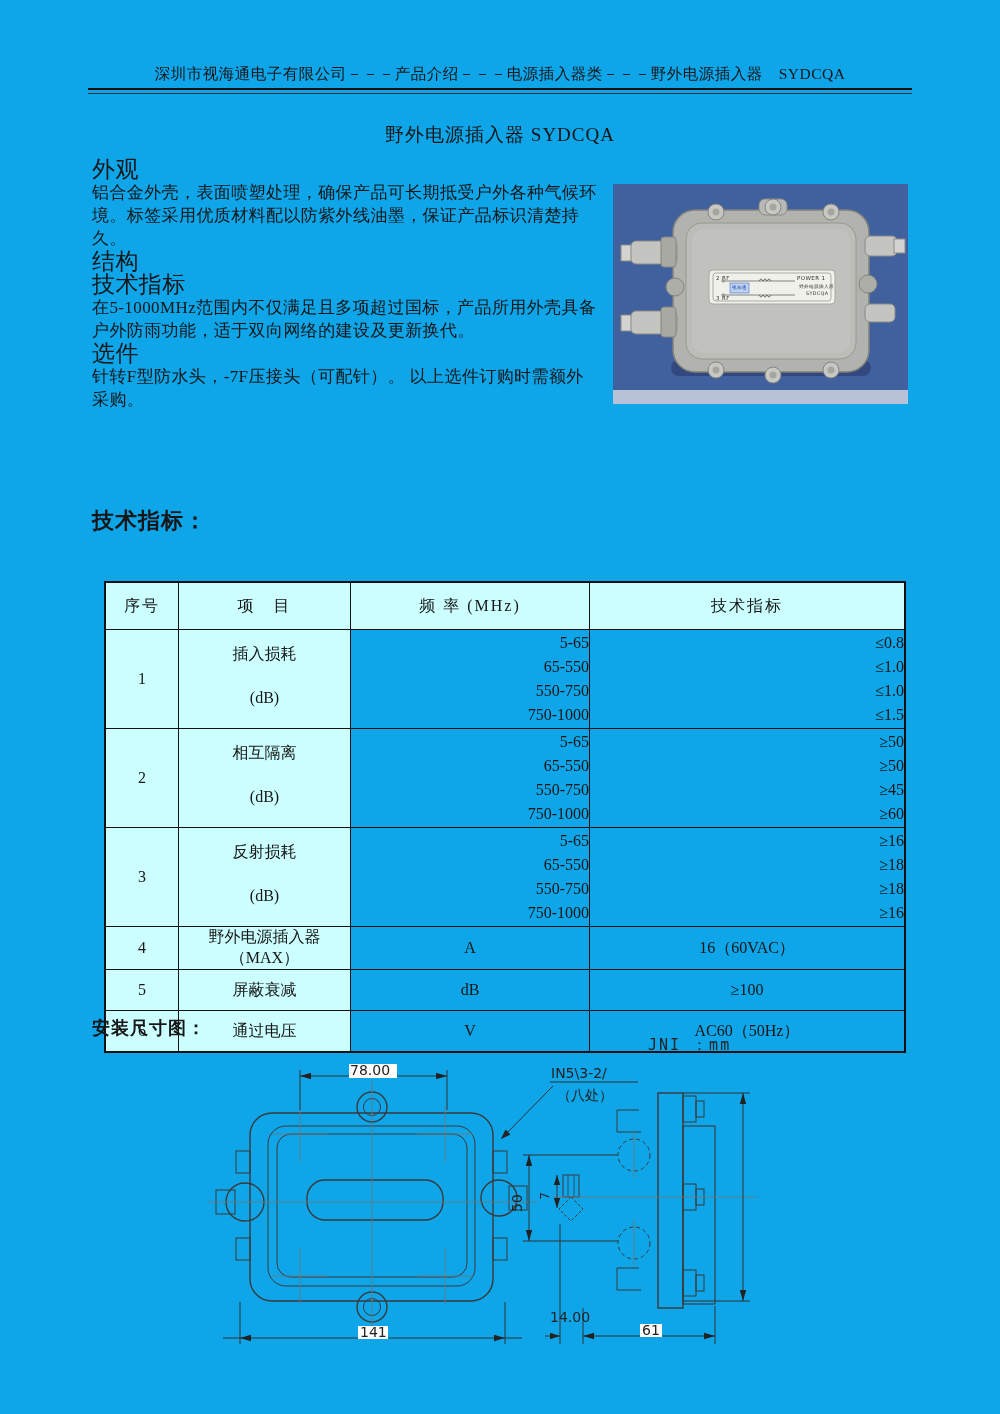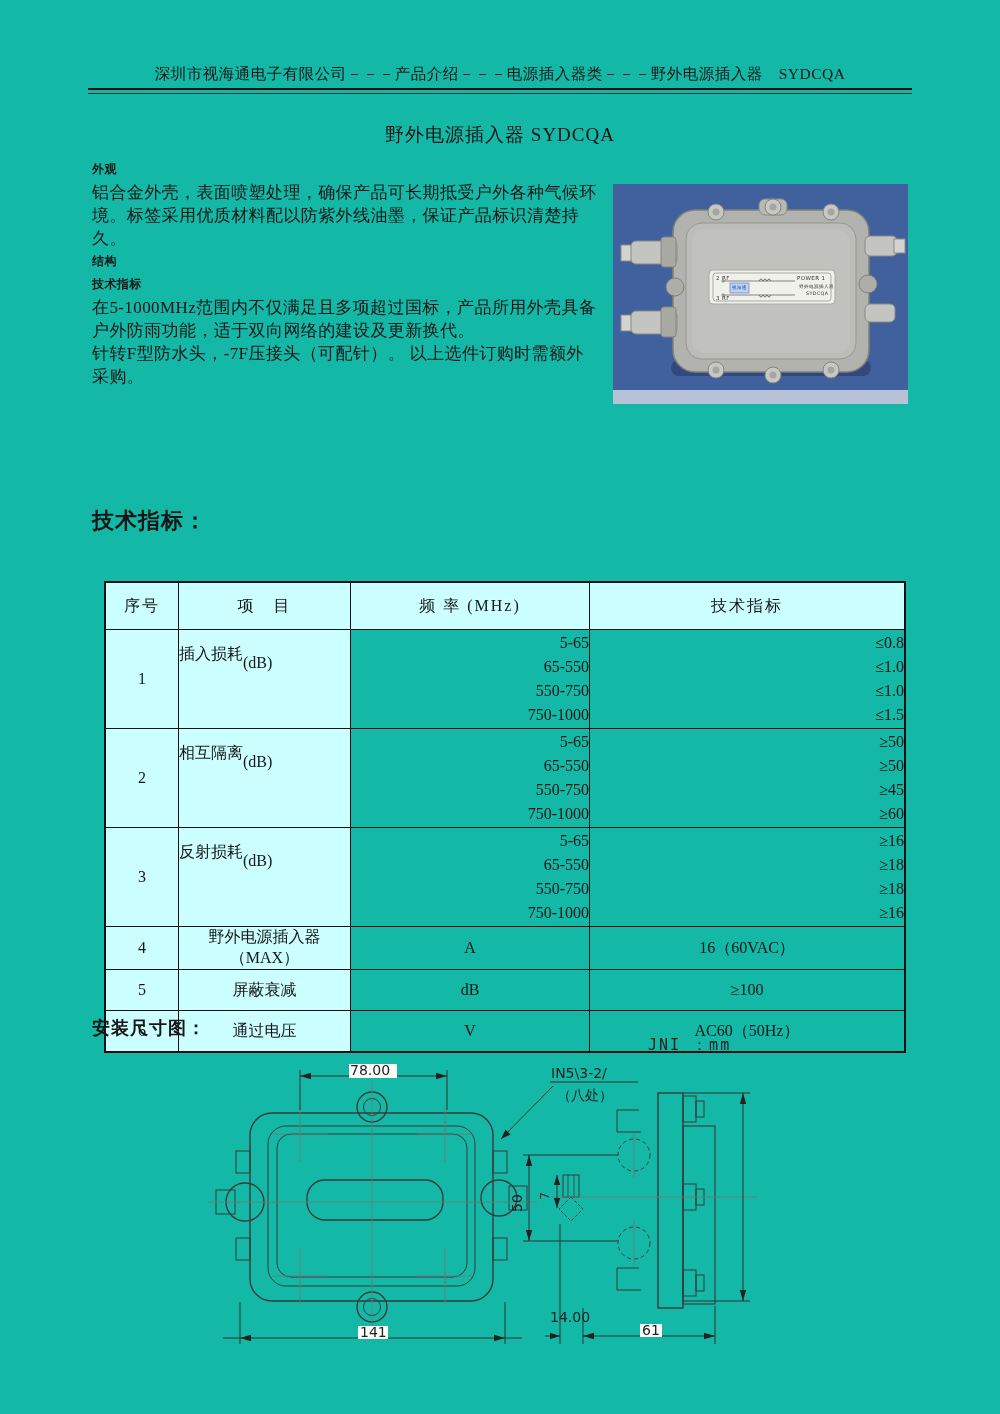--- a/index.html
+++ b/index.html
@@ -1,18 +1,18 @@
 <!DOCTYPE html>
 <html lang="zh"><head>
 <meta charset="utf-8">
 <style>
   html,body{margin:0;padding:0;background:#f2f2f2;}
   .page{
     position:relative;width:1000px;height:1414px;margin:0 auto;
-    background:#14b8a6;color:#161616;
+    background:#0ea5e9;color:#161616;
     font-family:"Liberation Serif","DejaVu Serif",serif;
     overflow:hidden;
   }
   
   .doc-header{
     position:absolute;top:64px;left:88px;width:824px;
     text-align:center;font-size:15.5px;letter-spacing:.5px;white-space:nowrap;
   }
   .header-rule{
     position:absolute;top:88px;left:88px;width:824px;height:3px;
@@ -20,21 +20,21 @@
   }
   .doc-title{
     position:absolute;top:122px;left:0;width:1000px;text-align:center;
     font-size:19px;font-weight:normal;letter-spacing:1px;
   }
   
   .intro{
     position:absolute;top:158px;left:92px;width:818px;
     font-size:17px;line-height:23px;letter-spacing:.4px;
   }
-  .intro h3{margin:0;font-size:12px;line-height:23px;font-weight:bold;}
+  .intro h3{margin:0;font-size:23px;line-height:23px;font-weight:normal;}
   .intro p{margin:0;}
   .photo-wrap{
     float:right;width:295px;height:220px;margin:26px 2px 12px 14px;
   }
   
   .table-title{
     position:absolute;top:506px;left:92px;
     font-size:22px;font-weight:bold;letter-spacing:1px;
   }
   table.specs{
@@ -45,21 +45,21 @@
   table.specs th,table.specs td{
     border:1px solid #111;padding:0;vertical-align:middle;
   }
   table.specs{border:2px solid #111;}
   .cyan{background:#ccffff;}
   th.c-no{width:72px;}  th.c-item{width:171px;}
   th.c-freq{width:238px;} th.c-spec{width:314px;}
   tr.head-row th{height:46px;font-weight:normal;letter-spacing:2px;}
   tr.group-row td{height:98px;}
   tr.single-row td{height:40px;}
-  .item-cell{display:flex;flex-direction:row;justify-content:flex-start;height:98px;}
+  .item-cell{display:flex;flex-direction:column;justify-content:flex-start;height:98px;align-items:center;}
   .item-cell .nm{margin-top:14px;}
   .item-cell .un{margin-top:24px;}
   .line4 div{line-height:24px;text-align:right;}
   
   .draw-title{
     position:absolute;top:1016px;left:92px;
     font-size:18px;font-weight:bold;letter-spacing:1px;
   }
   .unit-note{
     position:absolute;top:1036px;left:648px;
@@ -132,20 +132,21 @@
         <text x="186" y="104" font-size="4.6" fill="#333">野外电源插入器</text>
         <text x="193" y="111" font-size="4.8" fill="#333">SYDCQA</text>
       </svg>
     </div>
 
     <h3>外观</h3>
     <p>铝合金外壳，表面喷塑处理，确保产品可长期抵受户外各种气候环境。标签采用优质材料配以防紫外线油墨，保证产品标识清楚持久。</p>
     <h3>结构</h3>
     <h3>技术指标</h3>
     <p>在5-1000MHz范围内不仅满足且多项超过国标，产品所用外壳具备户外防雨功能，适于双向网络的建设及更新换代。</p>
+    <h3>选件</h3>
     <p>针转F型防水头，-7F压接头（可配针）。 以上选件订购时需额外采购。</p>
   </div>
 
   <div class="table-title">技术指标：</div>
   <table class="specs">
     <thead>
       <tr class="head-row">
         <th class="c-no cyan">序号</th>
         <th class="c-item cyan">项　目</th>
         <th class="c-freq cyan">频 率 (MHz)</th>

